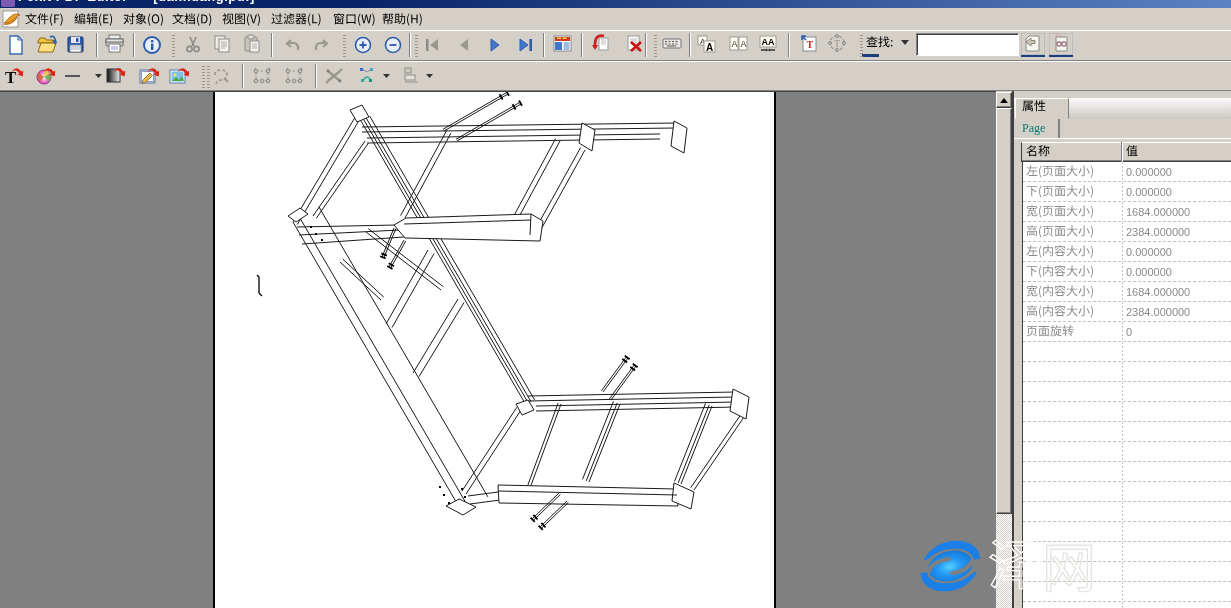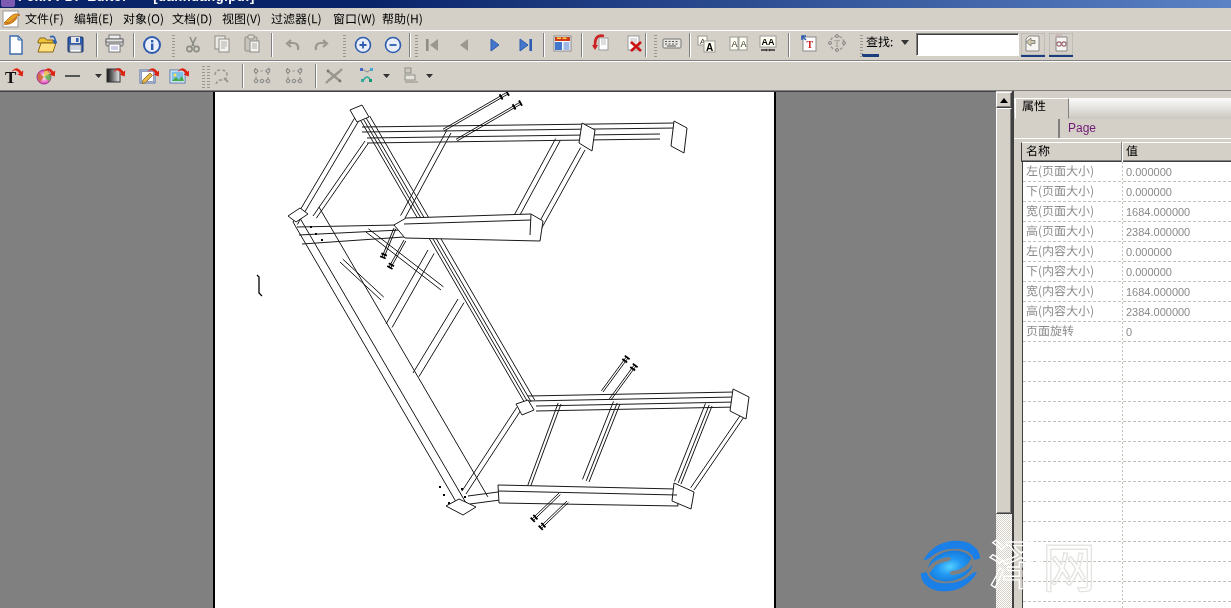--- a/index.html
+++ b/index.html
@@ -460,21 +460,21 @@
     <rect x="2" y="9" width="10" height="5" fill="#e4e1d8" stroke="#8d8d86"></rect>
     <path d="M2 16 h13" stroke="#8d8d86"></path>
   </svg>
 <svg style="position:absolute;left:426px;top:74px" width="8" height="6" viewBox="0 0 8 6">
     <path d="M0 0 h7 l-3.5 4 z" fill="#333"></path>
   </svg>
 <svg style="position:absolute;left:1022px;top:100px;overflow:visible" width="24" height="16" fill="#000">
     <use href="#g5c5e" transform="translate(0.00,10.32) scale(0.01200,-0.01200)"></use>
     <use href="#g6027" transform="translate(12.00,10.32) scale(0.01200,-0.01200)"></use>
   </svg>
-<div class="abs" style="left:1068px;top:121px;font-size:12px;color:#701a75;font-family:Liberation Sans, sans-serif">Page</div>
+<div class="abs" style="left:1022px;top:121px;font-size:12px;color:#0f766e;font-family:Liberation Serif, serif">Page</div>
 <svg style="position:absolute;left:1026px;top:145px;overflow:visible" width="24" height="16" fill="#000">
     <use href="#g540d" transform="translate(0.00,10.32) scale(0.01200,-0.01200)"></use>
     <use href="#g79f0" transform="translate(12.00,10.32) scale(0.01200,-0.01200)"></use>
   </svg>
 <svg style="position:absolute;left:1126px;top:145px;overflow:visible" width="12" height="16" fill="#000">
     <use href="#g503c" transform="translate(0.00,10.32) scale(0.01200,-0.01200)"></use>
   </svg>
 <div class="abs" style="left:1023px;top:181px;width:208px;border-top:1px dashed #c2c2ba"></div>
 <div class="abs" style="left:1023px;top:201px;width:208px;border-top:1px dashed #c2c2ba"></div>
 <div class="abs" style="left:1023px;top:221px;width:208px;border-top:1px dashed #c2c2ba"></div>

